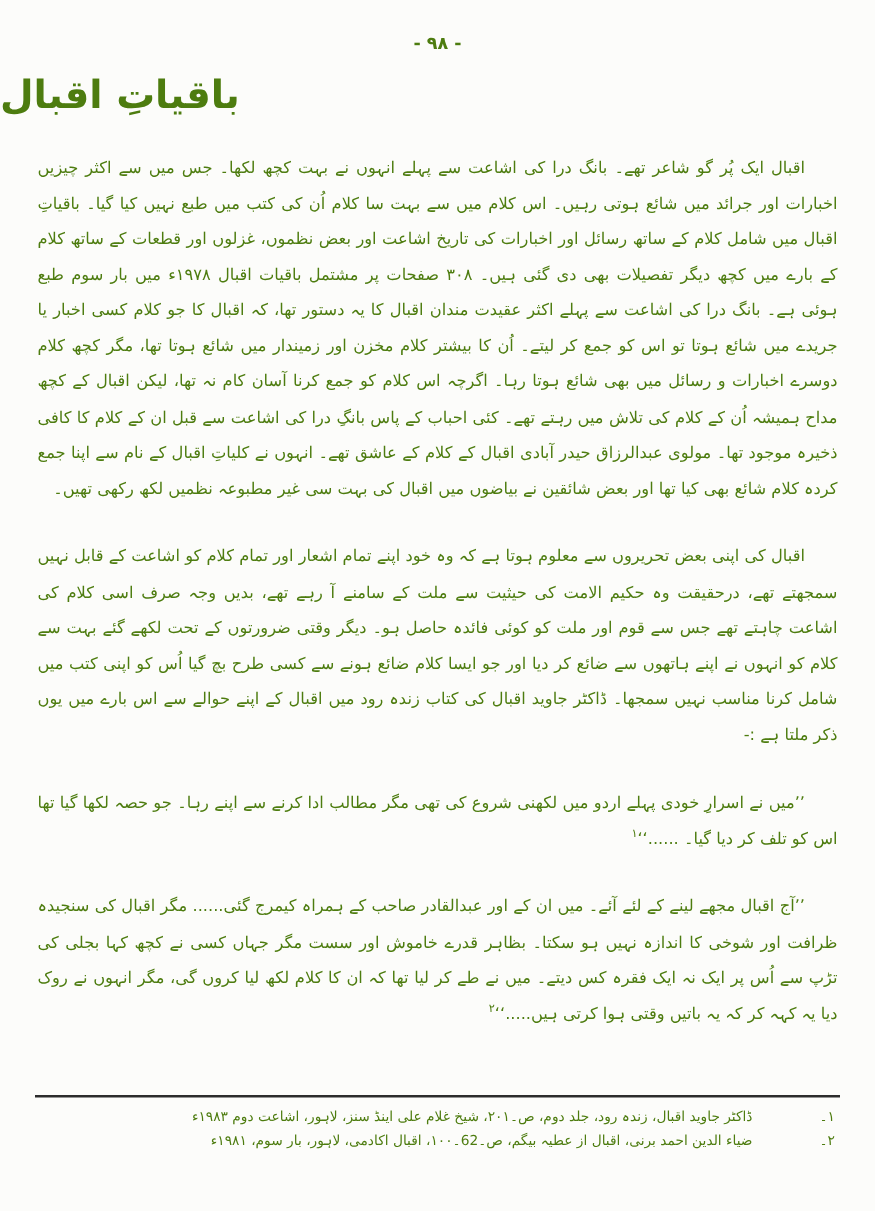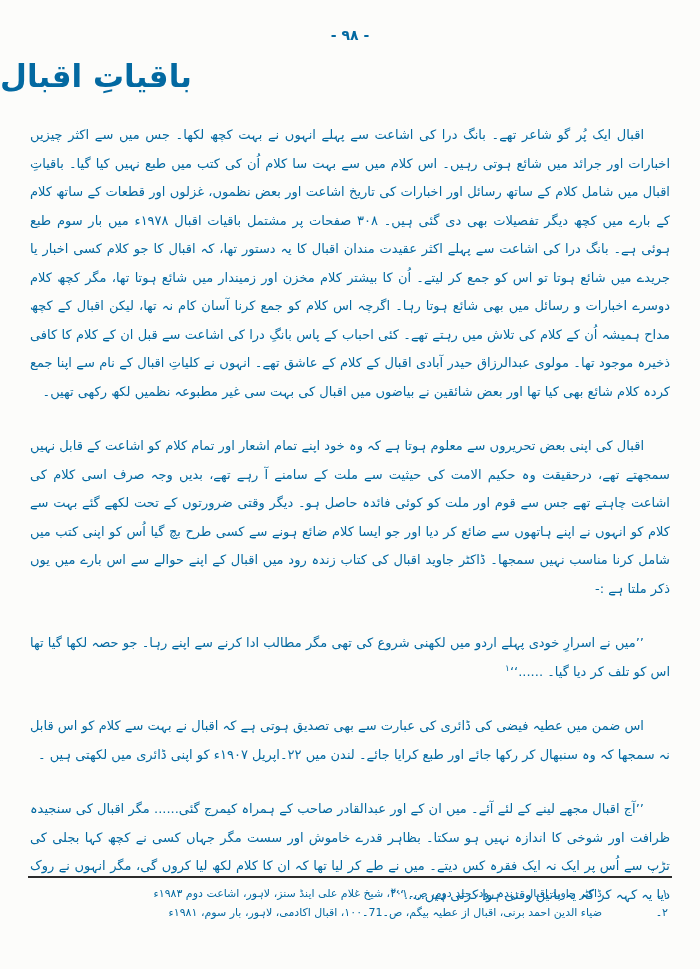--- a/index.html
+++ b/index.html
@@ -2,21 +2,21 @@
 <html lang="ur" dir="rtl"><head>
 <meta charset="utf-8">
 <style>
   html, body { margin: 0; padding: 0; background: #e8e8e8; }
   .page {
     position: relative;
     width: 700px;
     height: 969px;
     margin: 0 auto;
     background: #fcfcfa;
-    color: #0369a1;
+    color: #4d7c0f;
     font-family: "DejaVu Sans", sans-serif;
     direction: rtl;
     overflow: hidden;
     box-sizing: border-box;
   }
   .page-number {
     position: absolute;
     top: 27px;
     left: 0; right: 0;
     text-align: center;
@@ -86,37 +86,36 @@
   <h1 class="title">باقیاتِ اقبال</h1>
 
   <div class="body-area">
 
     <p class="para">اقبال ایک پُر گو شاعر تھے۔ بانگ درا کی اشاعت سے پہلے انہوں نے بہت کچھ لکھا۔ جس میں سے اکثر چیزیں اخبارات اور جرائد میں شائع ہوتی رہیں۔ اس کلام میں سے بہت سا کلام اُن کی کتب میں طبع نہیں کیا گیا۔ باقیاتِ اقبال میں شامل کلام کے ساتھ رسائل اور اخبارات کی تاریخ اشاعت اور بعض نظموں، غزلوں اور قطعات کے ساتھ کلام کے بارے میں کچھ دیگر تفصیلات بھی دی گئی ہیں۔ ۳۰۸ صفحات پر مشتمل باقیات اقبال ۱۹۷۸ء میں بار سوم طبع ہوئی ہے۔ بانگ درا کی اشاعت سے پہلے اکثر عقیدت مندان اقبال کا یہ دستور تھا، کہ اقبال کا جو کلام کسی اخبار یا جریدے میں شائع ہوتا تو اس کو جمع کر لیتے۔ اُن کا بیشتر کلام مخزن اور زمیندار میں شائع ہوتا تھا، مگر کچھ کلام دوسرے اخبارات و رسائل میں بھی شائع ہوتا رہا۔ اگرچہ اس کلام کو جمع کرنا آسان کام نہ تھا، لیکن اقبال کے کچھ مداح ہمیشہ اُن کے کلام کی تلاش میں رہتے تھے۔ کئی احباب کے پاس بانگِ درا کی اشاعت سے قبل ان کے کلام کا کافی ذخیرہ موجود تھا۔ مولوی عبدالرزاق حیدر آبادی اقبال کے کلام کے عاشق تھے۔ انہوں نے کلیاتِ اقبال کے نام سے اپنا جمع کردہ کلام شائع بھی کیا تھا اور بعض شائقین نے بیاضوں میں اقبال کی بہت سی غیر مطبوعہ نظمیں لکھ رکھی تھیں۔</p>
 
     <p class="para">اقبال کی اپنی بعض تحریروں سے معلوم ہوتا ہے کہ وہ خود اپنے تمام اشعار اور تمام کلام کو اشاعت کے قابل نہیں سمجھتے تھے، درحقیقت وہ حکیم الامت کی حیثیت سے ملت کے سامنے آ رہے تھے، بدیں وجہ صرف اسی کلام کی اشاعت چاہتے تھے جس سے قوم اور ملت کو کوئی فائدہ حاصل ہو۔ دیگر وقتی ضرورتوں کے تحت لکھے گئے بہت سے کلام کو انہوں نے اپنے ہاتھوں سے ضائع کر دیا اور جو ایسا کلام ضائع ہونے سے کسی طرح بچ گیا اُس کو اپنی کتب میں شامل کرنا مناسب نہیں سمجھا۔ ڈاکٹر جاوید اقبال کی کتاب زندہ رود میں اقبال کے اپنے حوالے سے اس بارے میں یوں ذکر ملتا ہے :-</p>
 
     <div class="quote"><span class="qtext">’’میں نے اسرارِ خودی پہلے اردو میں لکھنی شروع کی تھی مگر مطالب ادا کرنے سے اپنے رہا۔ جو حصہ لکھا گیا تھا اس کو تلف کر دیا گیا۔ ......‘‘</span><sup>۱</sup></div>
 
-    <p class="para">اس ضمن میں عطیہ فیضی کی ڈائری کی عبارت سے بھی تصدیق ہوتی ہے کہ اقبال نے بہت سے کلام کو اس قابل نہ سمجھا کہ وہ سنبھال کر رکھا جائے اور طبع کرایا جائے۔ لندن میں ۲۲۔اپریل ۱۹۰۷ء کو اپنی ڈائری میں لکھتی ہیں ۔</p>
 
     <div class="quote"><span class="qtext">’’آج اقبال مجھے لینے کے لئے آئے۔ میں ان کے اور عبدالقادر صاحب کے ہمراہ کیمرج گئی...... مگر اقبال کی سنجیدہ ظرافت اور شوخی کا اندازہ نہیں ہو سکتا۔ بظاہر قدرے خاموش اور سست مگر جہاں کسی نے کچھ کہا بجلی کی تڑپ سے اُس پر ایک نہ ایک فقرہ کس دیتے۔ میں نے طے کر لیا تھا کہ ان کا کلام لکھ لیا کروں گی، مگر انہوں نے روک دیا یہ کہہ کر کہ یہ باتیں وقتی ہوا کرتی ہیں.....‘‘</span><sup>۲</sup></div>
 
   </div>
 
   <div class="fn-divider"></div>
 
   <div class="footnotes">
 
     <div class="fn-row">
       <div class="fn-marker">۱۔</div>
       <div class="fn-gap"></div>
       <div class="fn-text">ڈاکٹر جاوید اقبال، زندہ رود، جلد دوم، ص۔۲۰۱، شیخ غلام علی اینڈ سنز، لاہور، اشاعت دوم ۱۹۸۳ء</div>
     </div>
 
     <div class="fn-row">
       <div class="fn-marker">۲۔</div>
       <div class="fn-gap"></div>
-      <div class="fn-text">ضیاء الدین احمد برنی، اقبال از عطیہ بیگم، ص۔71۔۱۰۰، اقبال اکادمی، لاہور، بار سوم، ۱۹۸۱ء</div>
+      <div class="fn-text">ضیاء الدین احمد برنی، اقبال از عطیہ بیگم، ص۔62۔۱۰۰، اقبال اکادمی، لاہور، بار سوم، ۱۹۸۱ء</div>
     </div>
 
   </div>
 
 </div>
 
 </body></html>

